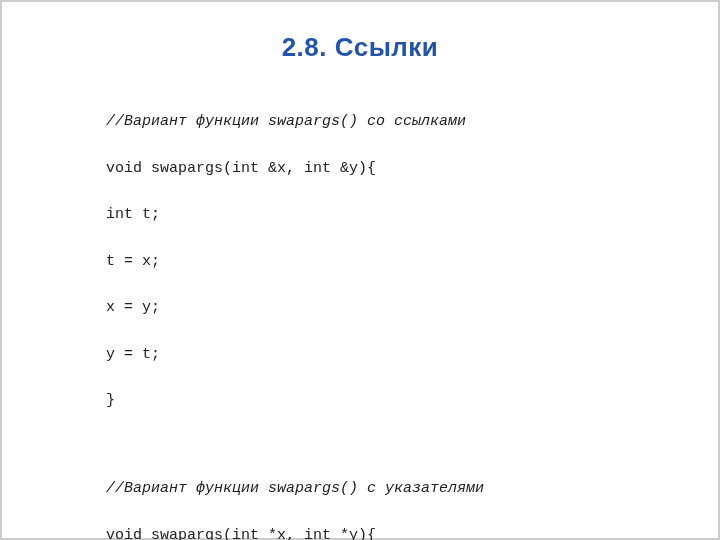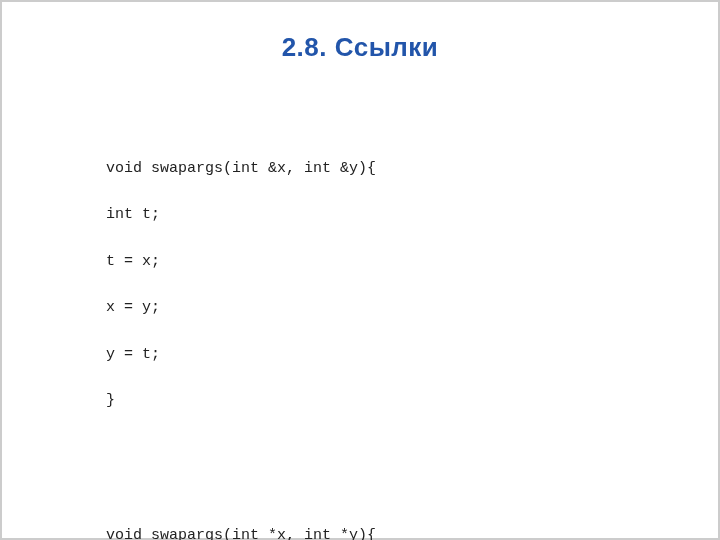--- a/index.html
+++ b/index.html
@@ -61,33 +61,33 @@
   </style>
 </head>
 <body>
 
 <div class="slide-container">
   <div class="title">2.8. Ссылки</div>
 
   <div class="code-area">
 
     <div class="code-block">
-      <br>
+      <span class="comment">//Вариант функции swapargs() со ссылками</span><br>
       <span><span class="kw">void</span> swapargs(<span class="kw">int</span> &amp;x, <span class="kw">int</span> &amp;y){</span><br>
       <span><span class="kw">int</span> t;</span><br>
       <span>t = x;</span><br>
       <span>x = y;</span><br>
       <span>y = t;</span><br>
       <span>}</span>
     </div>
 
     <div class="section-gap"></div>
 
     <div class="code-block">
-      <br>
+      <span class="comment">//Вариант функции swapargs() с указателями</span><br>
       <span><span class="kw">void</span> swapargs(<span class="kw">int</span> *x, <span class="kw">int</span> *y){</span><br>
       <br>
       <br>
       <br>
       <br>
       
     </div>
   </div>
 </div>
 

